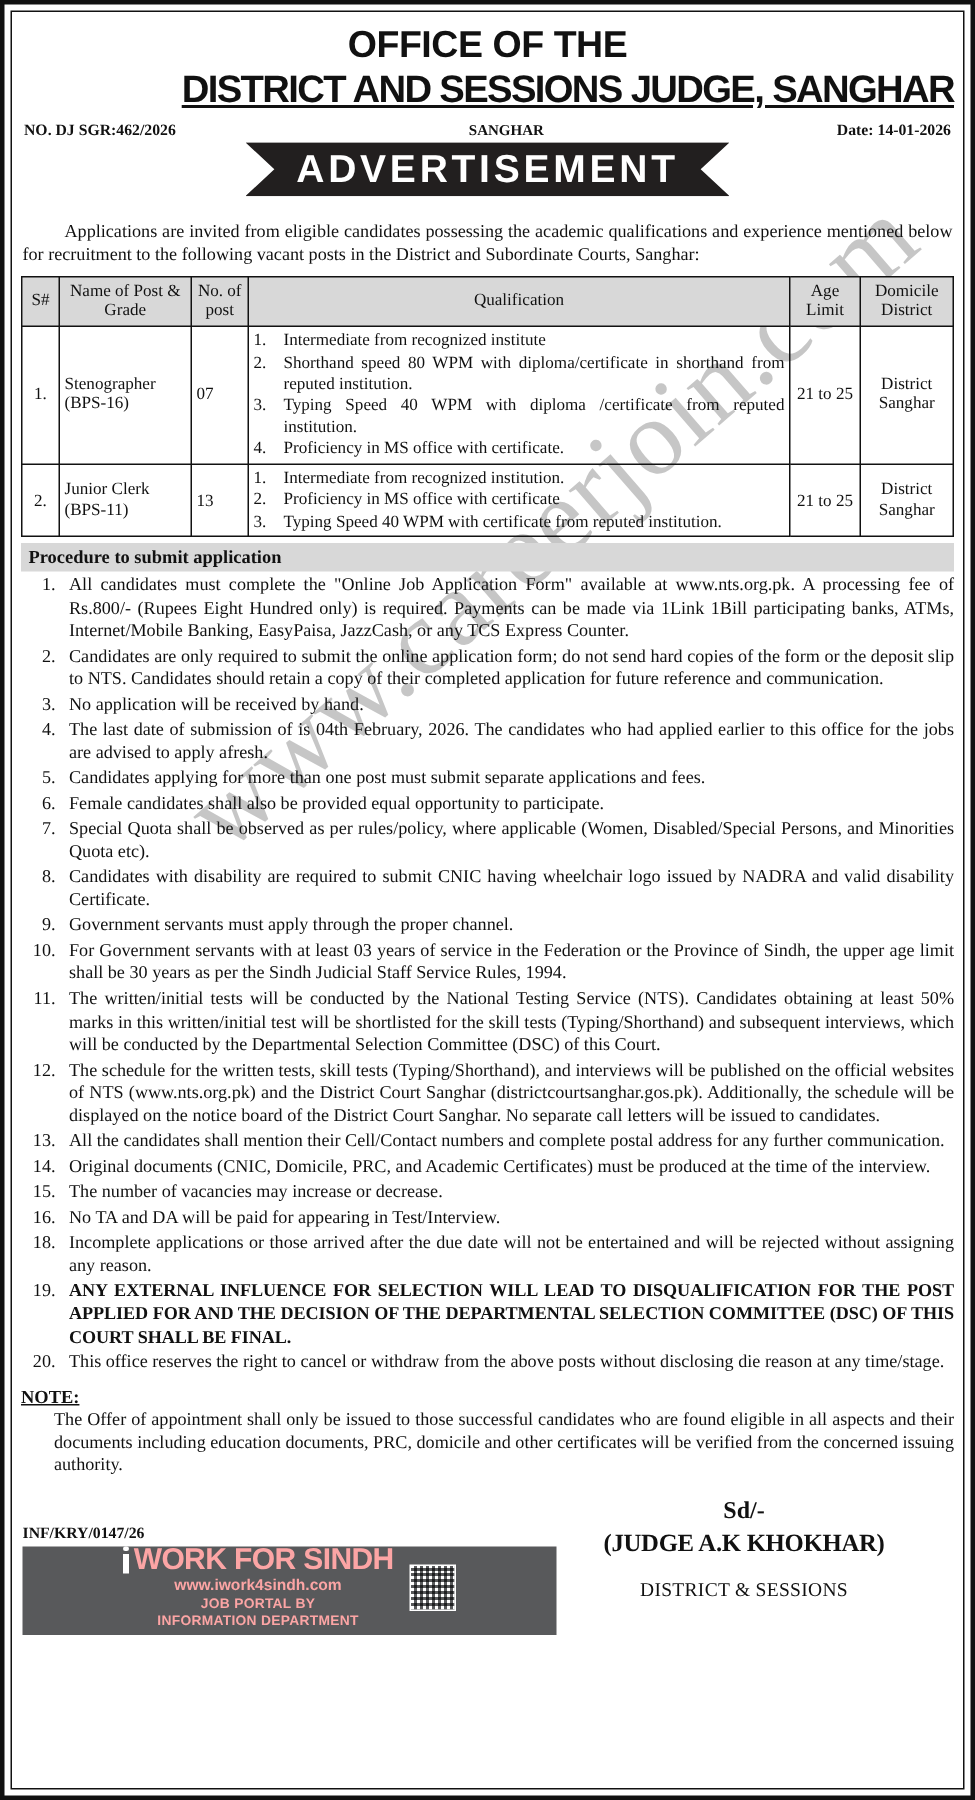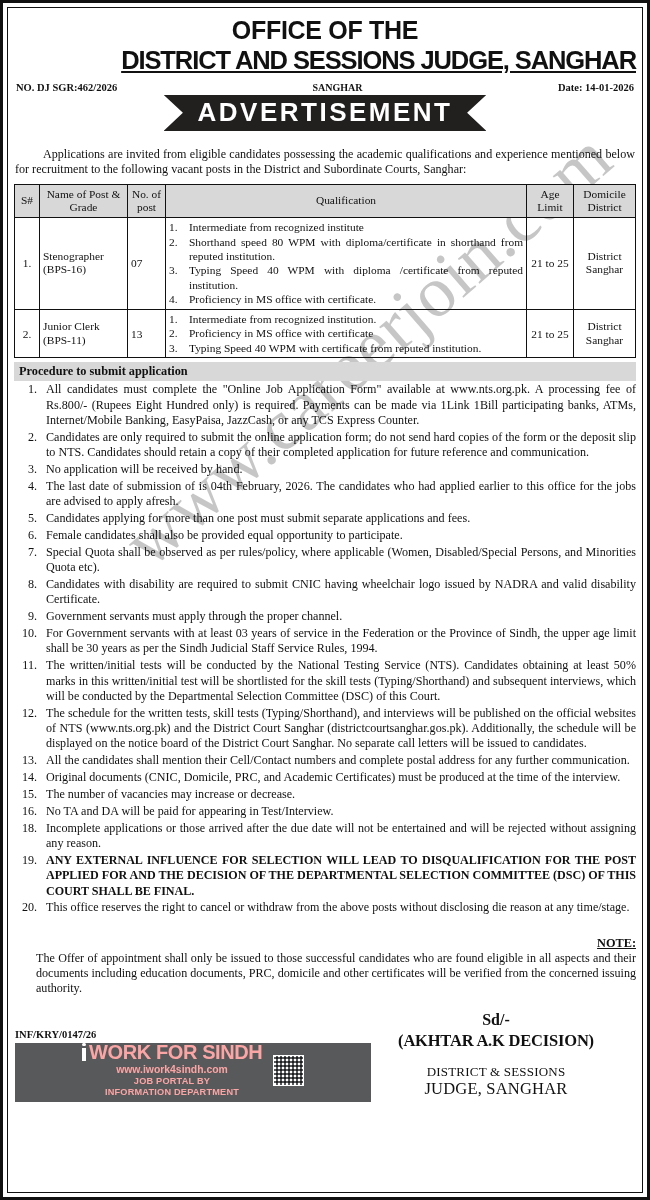--- a/index.html
+++ b/index.html
@@ -201,22 +201,21 @@
     text-justify:inter-word;
   }
   ol.proc > li.oneline .t{text-align:left;}
   ol.proc > li.bold .t{font-weight:bold;letter-spacing:-0.05px;}
 
   
   .note-label{
     font-weight:bold;
     font-size:12.3px;
     text-decoration:underline;
-    margin-top:20px;
-    text-align:right;
+    margin-top:8px;
   }
   .note-body{
     font-size:12.1px;
     line-height:1.27;
     text-align:justify;
     margin-left:22px;
     margin-top:0px;
   }
 
   
@@ -484,21 +483,20 @@
               <div class="bt2">www.iwork4sindh.com</div>
               <div class="bt3">JOB PORTAL BY</div>
               <div class="bt4">INFORMATION DEPARTMENT</div>
             </div>
             <div class="qr"></div>
           </div>
         </div>
 
         <div class="sign">
           <div class="sd">Sd/-</div>
-          <div class="signname">(AKHTAR A.K DECISION)</div>
+          <div class="signname">(JUDGE A.K KHOKHAR)</div>
           <div class="signtitle">DISTRICT &amp; SESSIONS</div>
-          <div class="signtitle2">JUDGE, SANGHAR</div>
         </div>
       </div>
 
     </div>
   </div>
 </div>
 
 </body></html>

